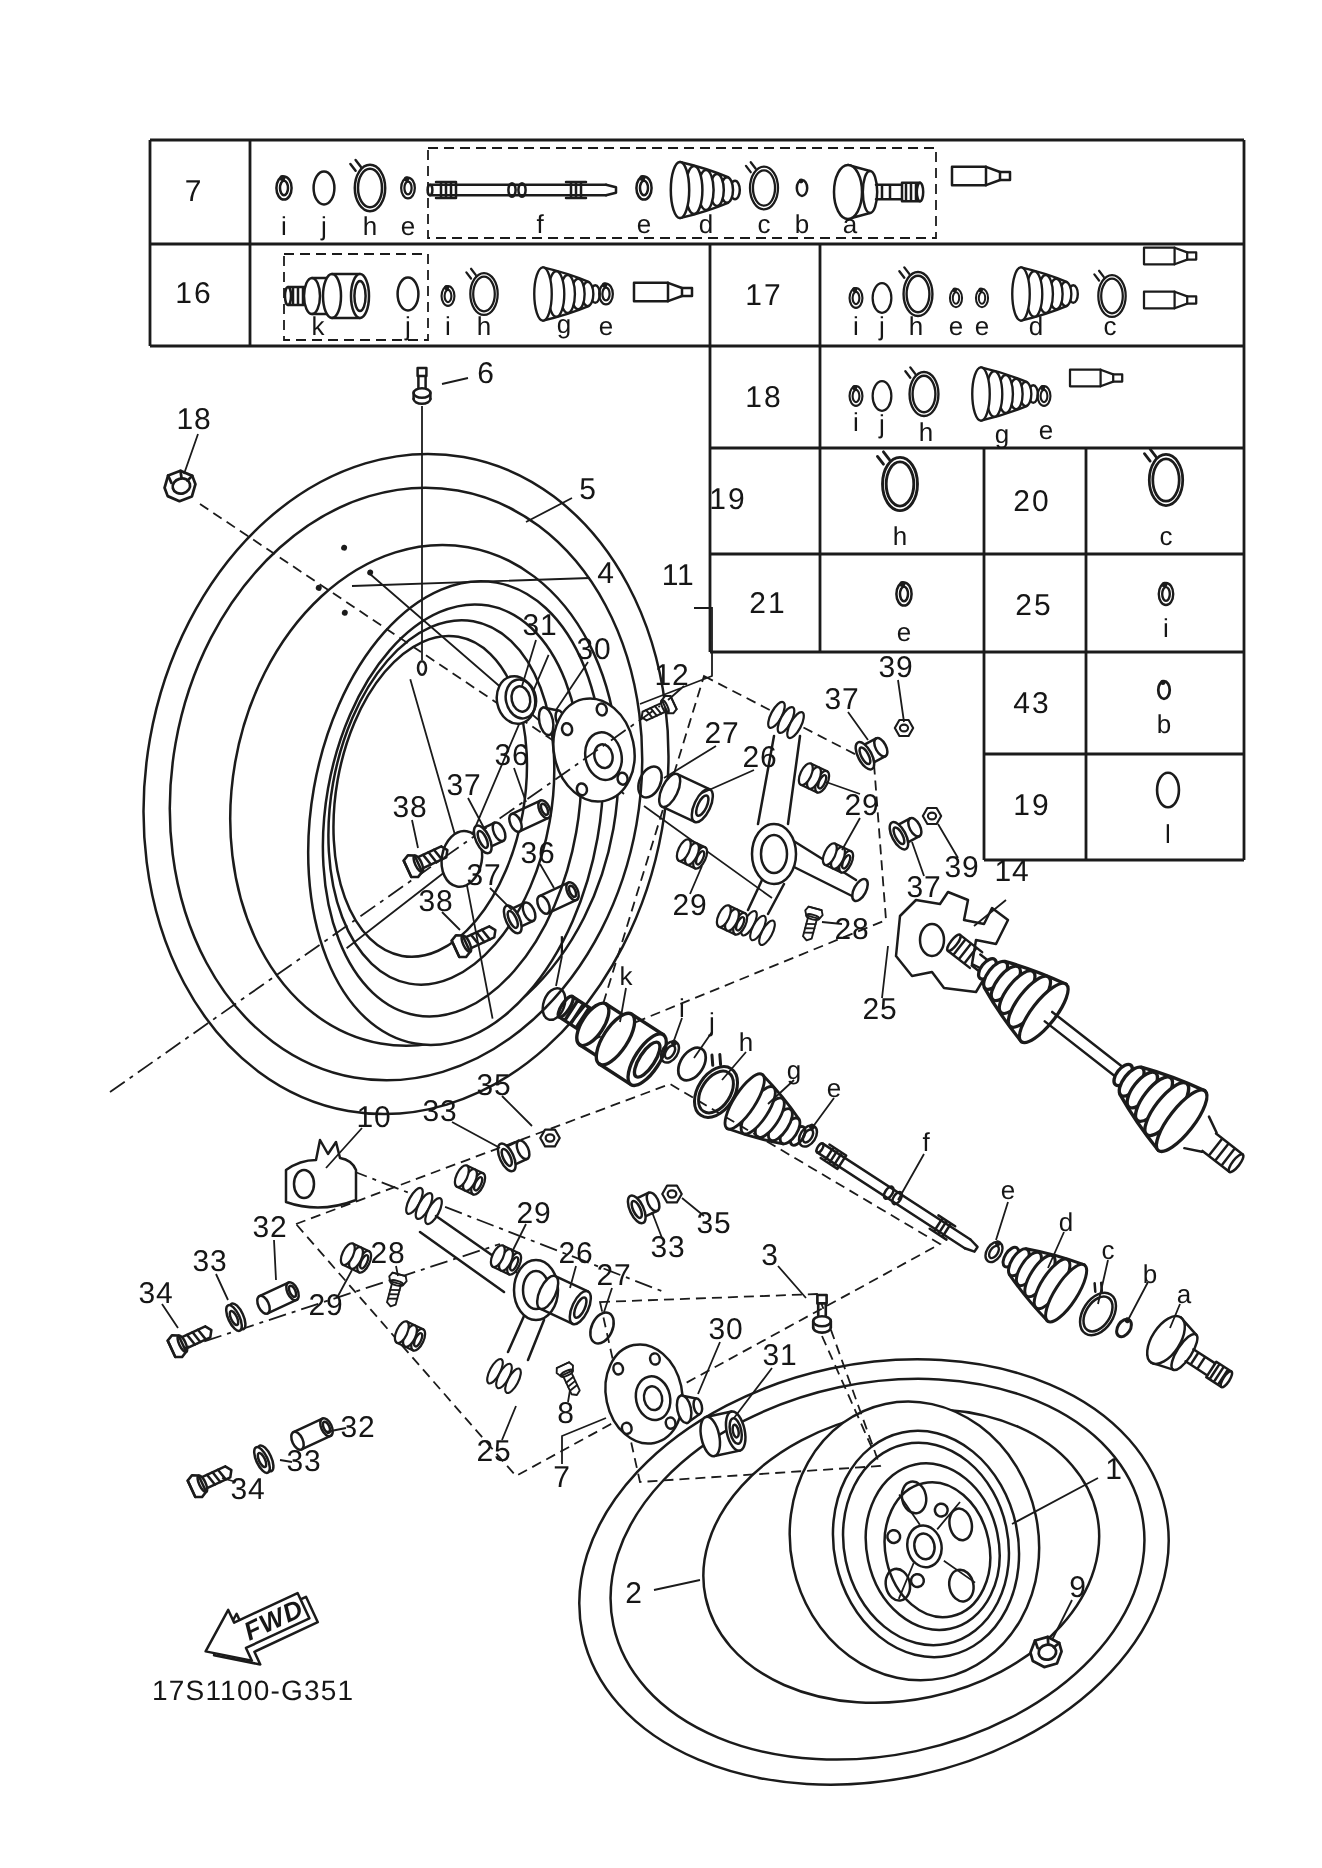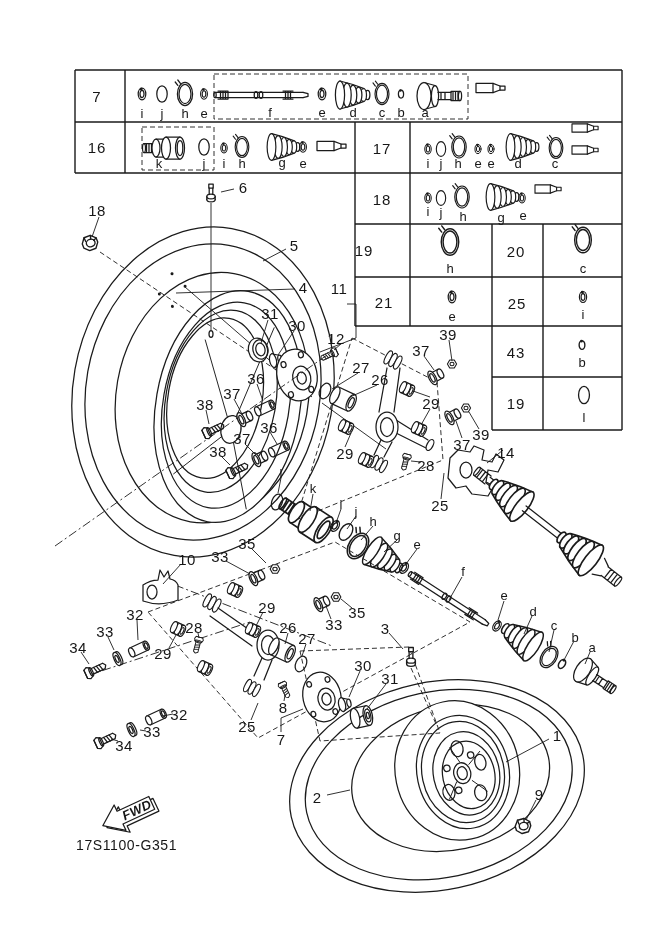--- a/index.html
+++ b/index.html
@@ -484,21 +484,21 @@
 <span class="co" style="left:336px;top:338px">12</span>
 <span class="co" style="left:361px;top:367px">27</span>
 <span class="co" style="left:380px;top:379px">26</span>
 <span class="co" style="left:421px;top:350px">37</span>
 <span class="co" style="left:448px;top:334px">39</span>
 <span class="co" style="left:431px;top:403px">29</span>
 <span class="co" style="left:462px;top:444px">37</span>
 <span class="co" style="left:481px;top:434px">39</span>
 <span class="co" style="left:426px;top:465px">28</span>
 <span class="co" style="left:440px;top:505px">25</span>
-<span class="co" style="left:506px;top:452px">14</span>
+<span class="co" style="left:506px;top:436px">14</span>
 <span class="co" style="left:345px;top:453px">29</span>
 <span class="co" style="left:256px;top:378px">36</span>
 <span class="co" style="left:269px;top:427px">36</span>
 <span class="co" style="left:205px;top:404px">38</span>
 <span class="co" style="left:232px;top:393px">37</span>
 <span class="co" style="left:218px;top:451px">38</span>
 <span class="co" style="left:242px;top:438px">37</span>
 <span class="co" style="left:187px;top:559px">10</span>
 <span class="co" style="left:220px;top:556px">33</span>
 <span class="co" style="left:247px;top:543px">35</span>

